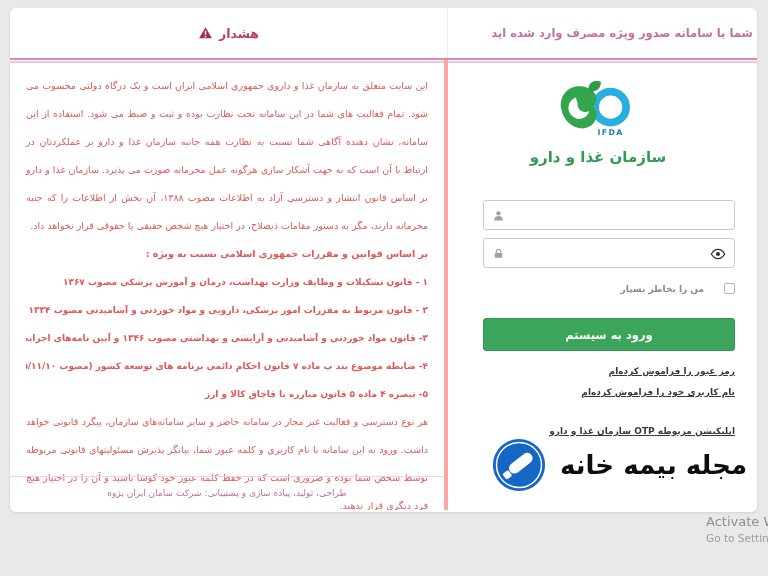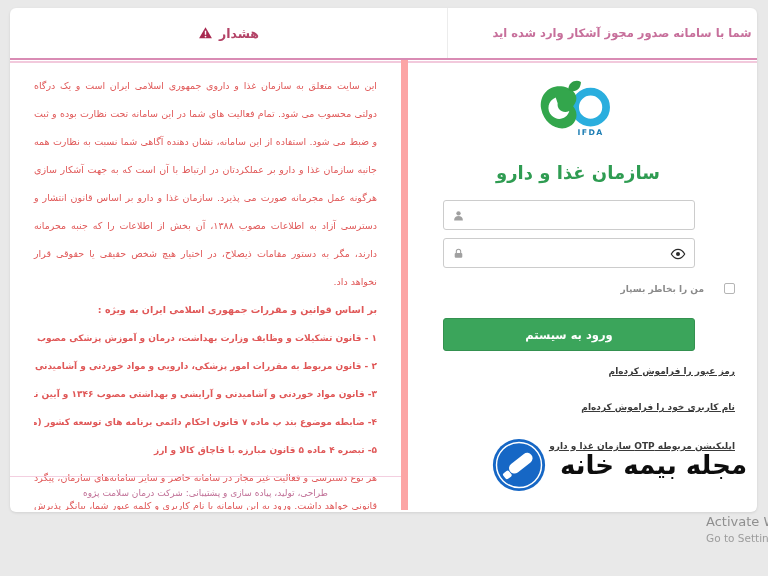--- a/index.html
+++ b/index.html
@@ -31,39 +31,39 @@
     gap:6px; border-right:1px solid #ececec;
     color:#b34367; font-weight:bold; font-size:12.5px;
   }
   .hdr-right {
     flex:1; display:flex; align-items:center; justify-content:center;
     color:#c76f9b; font-weight:bold; font-size:11.5px; direction:rtl;
   }
   
   .bdy { display:flex; height:450px; }
   .col-left {
-    position:relative; width:398px; height:100%;
-    border-right:7px solid #fca5a5;
-    padding:12px 24px 40px;
+    position:relative; width:438px; height:100%;
+    border-right:4px solid #fca5a5;
+    padding:12px 16px 40px;
     direction:rtl; color:#e05858;
     font-size:9.5px; line-height:28px;
     overflow:hidden;
   }
   .col-left p { text-align:justify; }
   .laws-heading { font-weight:bold; text-align:right; }
   .law-item { text-align:right; white-space:nowrap; font-size:9px; overflow:hidden;font-weight:bold; }
   .left-footer {
     position:absolute; left:0; right:0; bottom:0; height:34px;
     border-top:1px solid #f3cfe0;
     text-align:center; color:#c06f96; font-size:9px; line-height:32px;
   }
   .col-right { position:relative; flex:1; height:100%; }
   
   .logo-wrap { position:absolute; top:20px; left:0; right:9px; text-align:center; }
-  .logo-fa { color:#2f9c52; font-weight:bold; font-size:18px; margin-top:16px; direction:rtl; }
+  .logo-fa { color:#2f9c52; font-weight:bold; font-size:15px; margin-top:2px; direction:rtl; }
   
   .field {
     position:absolute; left:35px; width:252px; height:30px;
     border:1px solid #cccccc; border-radius:3px; background:#fff;
   }
   .field input {
     position:absolute; left:26px; right:26px; top:1px; height:26px;
     border:none; outline:none; font-size:11px; background:transparent;
     font-family:"DejaVu Sans", sans-serif;
   }
@@ -87,21 +87,21 @@
     background:#3ba55b; border:1px solid #349150; border-radius:3px;
     color:#ffffff; font-size:11.5px; font-weight:bold; cursor:pointer;
     font-family:"DejaVu Sans", sans-serif;
   }
   
   .links { position:absolute; top:306px; right:22px; text-align:right; direction:rtl; }
   .lnk {
     display:block; color:#3a3a3a; font-size:9px; font-weight:bold;
     text-decoration:underline; cursor:pointer;
   }
-  .lnk-1 { margin-bottom:26px; }
+  .lnk-1 { margin-bottom:11px; }
   .lnk-2 { margin-bottom:29px; }
   
   .watermark {
     position:absolute; top:378px; right:10px;
     display:flex; direction:rtl; align-items:center; gap:14px;
   }
   .wm-text { font-size:26px; font-weight:bold; color:#0d0d0d; }
   
   .activate { position:absolute; left:706px; top:514px; white-space:nowrap; }
   .activate .l1 { font-size:13px; color:#8f8f8f; }
@@ -114,35 +114,35 @@
 
   <div class="hdr">
     <div class="hdr-left">
       <svg width="15" height="14" viewBox="0 0 24 24">
         <path d="M12 2 L23 21 H1 Z" fill="#a8284f"></path>
         <rect x="10.8" y="8" width="2.4" height="7" fill="#ffffff"></rect>
         <circle cx="12" cy="18" r="1.5" fill="#ffffff"></circle>
       </svg>
       <span>هشدار</span>
     </div>
-    <div class="hdr-right">شما با سامانه صدور مجوز آشکار وارد شده اید</div>
+    <div class="hdr-right">شما با سامانه صدور ویژه مصرف وارد شده اید</div>
   </div>
 
   <div class="bdy">
 
     <div class="col-left">
       <p>این سایت متعلق به سازمان غذا و داروی جمهوری اسلامی ایران است و یک درگاه دولتی محسوب می شود. تمام فعالیت های شما در این سامانه تحت نظارت بوده و ثبت و ضبط می شود. استفاده از این سامانه، نشان دهنده آگاهی شما نسبت به نظارت همه جانبه سازمان غذا و دارو بر عملکردتان در ارتباط با آن است که به جهت آشکار سازی هرگونه عمل مجرمانه صورت می پذیرد. سازمان غذا و دارو بر اساس قانون انتشار و دسترسی آزاد به اطلاعات مصوب ۱۳۸۸، آن بخش از اطلاعات را که جنبه محرمانه دارند، مگر به دستور مقامات ذیصلاح، در اختیار هیچ شخص حقیقی یا حقوقی قرار نخواهد داد.</p>
-      <div class="laws-heading">بر اساس قوانین و مقررات جمهوری اسلامی ایران به ویژه :</div>
+      <div class="laws-heading">بر اساس قوانین و مقررات جمهوری اسلامی نسبت به ویژه :</div>
       <div class="law-item">۱ - قانون تشکیلات و وظایف وزارت بهداشت، درمان و آموزش پزشکی مصوب ۱۳۶۷</div>
       <div class="law-item">۲ - قانون مربوط به مقررات امور پزشکی، دارویی و مواد خوردنی و آشامیدنی مصوب ۱۳۳۴ و اصلاحات بعدی آن</div>
       <div class="law-item">۳- قانون مواد خوردنی و آشامیدنی و آرایشی و بهداشتی مصوب ۱۳۴۶ و آیین نامه‌های اجرایی آن</div>
       <div class="law-item">۴- ضابطه موضوع بند پ ماده ۷ قانون احکام دائمی برنامه های توسعه کشور (مصوب ۱۳۹۵/۱۱/۱۰ مجلس شورای اسلامی)</div>
       <div class="law-item">۵- تبصره ۴ ماده ۵ قانون مبارزه با قاچاق کالا و ارز</div>
       <p>هر نوع دسترسی و فعالیت غیر مجاز در سامانه حاضر و سایر سامانه‌های سازمان، پیگرد قانونی خواهد داشت. ورود به این سامانه با نام کاربری و کلمه عبور شما، بیانگر پذیرش مسئولیتهای قانونی مربوطه توسط شخص شما بوده و ضروری است که در حفظ کلمه عبور خود کوشا باشید و آن را در اختیار هیچ فرد دیگری قرار ندهید.</p>
-      <div class="left-footer">طراحی، تولید، پیاده سازی و پشتیبانی: شرکت درمان سلامت پژوه</div>
+      <div class="left-footer">طراحی، تولید، پیاده سازی و پشتیبانی: شرکت سامان ایران پژوه</div>
     </div>
 
     <div class="col-right">
 
       <div class="logo-wrap">
         <svg width="88" height="62" viewBox="0 0 90 64">
           <circle cx="58" cy="28" r="16" fill="none" stroke="#2aaede" stroke-width="8"></circle>
           <path d="M34 8 C18 2 4 14 7 30 C10 46 26 54 36 48 C44 44 46 34 40 27 C46 20 44 12 34 8 Z" fill="#33a64c"></path>
           <path d="M35 10 C35 2 43 -1 48 2 C48 10 41 14 35 10 Z" fill="#2f9c45"></path>
           <path d="M22 18 C14 21 12 31 18 37 C24 43 34 40 36 32 C30 35 23 31 24 24 Z" fill="#ffffff"></path>

